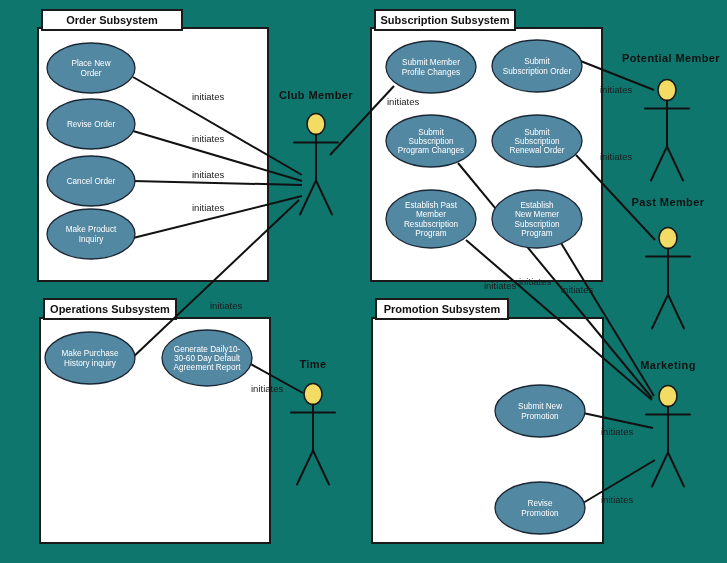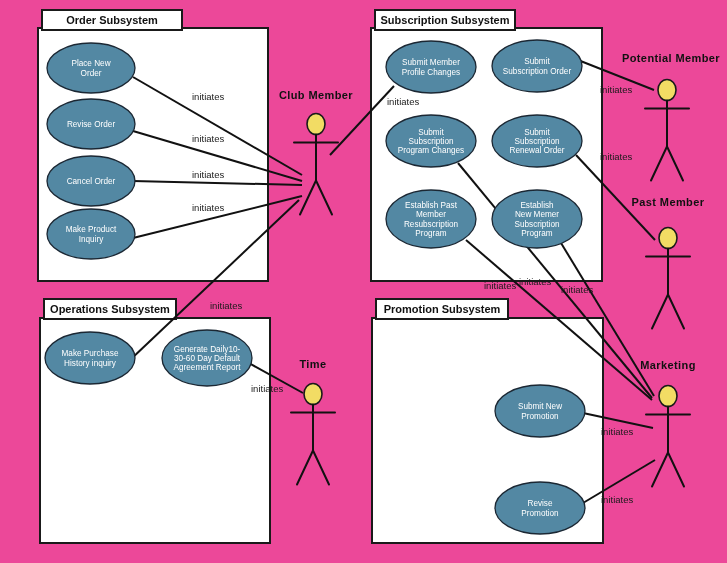--- a/index.html
+++ b/index.html
@@ -1,18 +1,18 @@
 <!DOCTYPE html>
 <html><head>
 <meta charset="utf-8">
 <style>
   html,body{margin:0;padding:0;background:#ffffff;}
   body{width:727px;height:563px;overflow:hidden;
        font-family:"Liberation Sans","DejaVu Sans",sans-serif;}
-  #canvas{position:relative;width:727px;height:563px;background:#ec4899;}
+  #canvas{position:relative;width:727px;height:563px;background:#0f766e;}
   svg#diagram{position:absolute;left:0;top:0;width:727px;height:563px;}
 
   .frame-rect{fill:#ffffff;stroke:#1a1a1a;stroke-width:2;}
   .frame-tab{fill:#ffffff;stroke:#1a1a1a;stroke-width:2;}
   .frame-tab-label{font-size:11px;font-weight:bold;fill:#111111;
                    font-family:"Liberation Sans","DejaVu Sans",sans-serif;}
 
   .usecase-ellipse{fill:#5388a3;stroke:#1b2733;stroke-width:1.3;}
   .usecase-label{font-size:8.2px;fill:#ffffff;text-anchor:middle;
                  font-family:"Liberation Sans","DejaVu Sans",sans-serif;}

